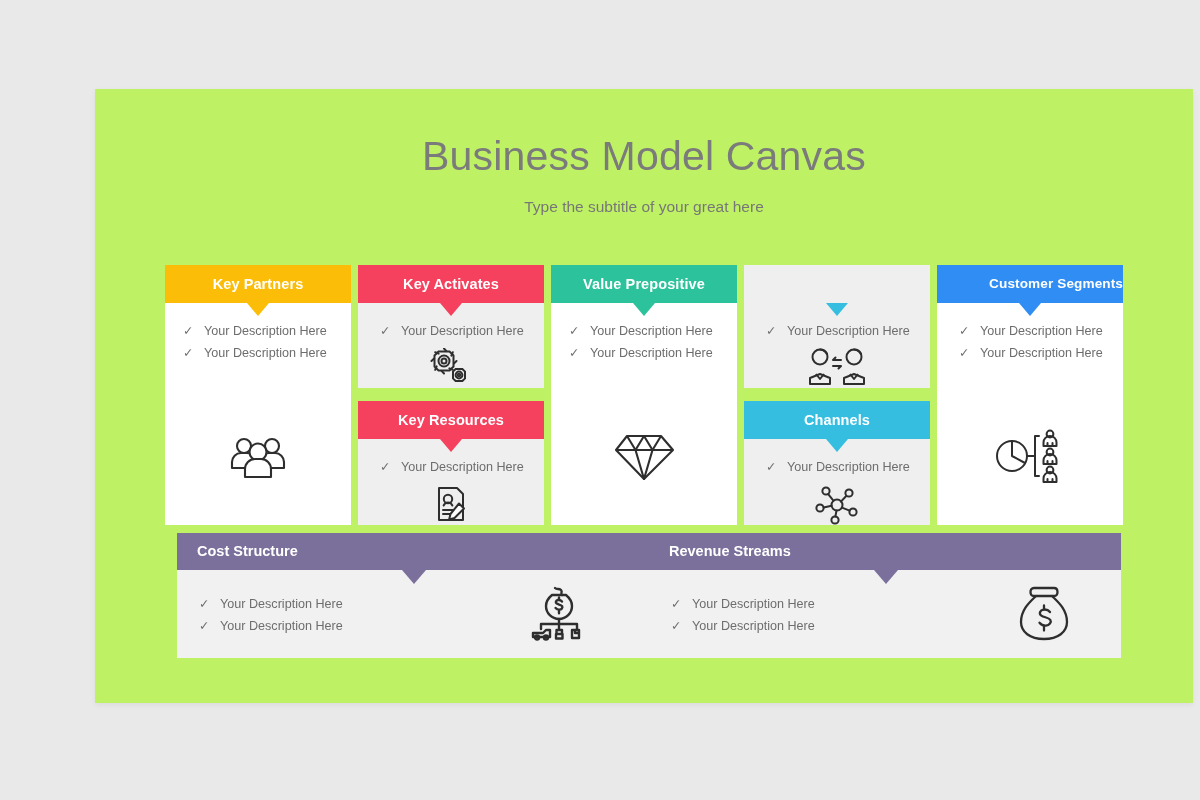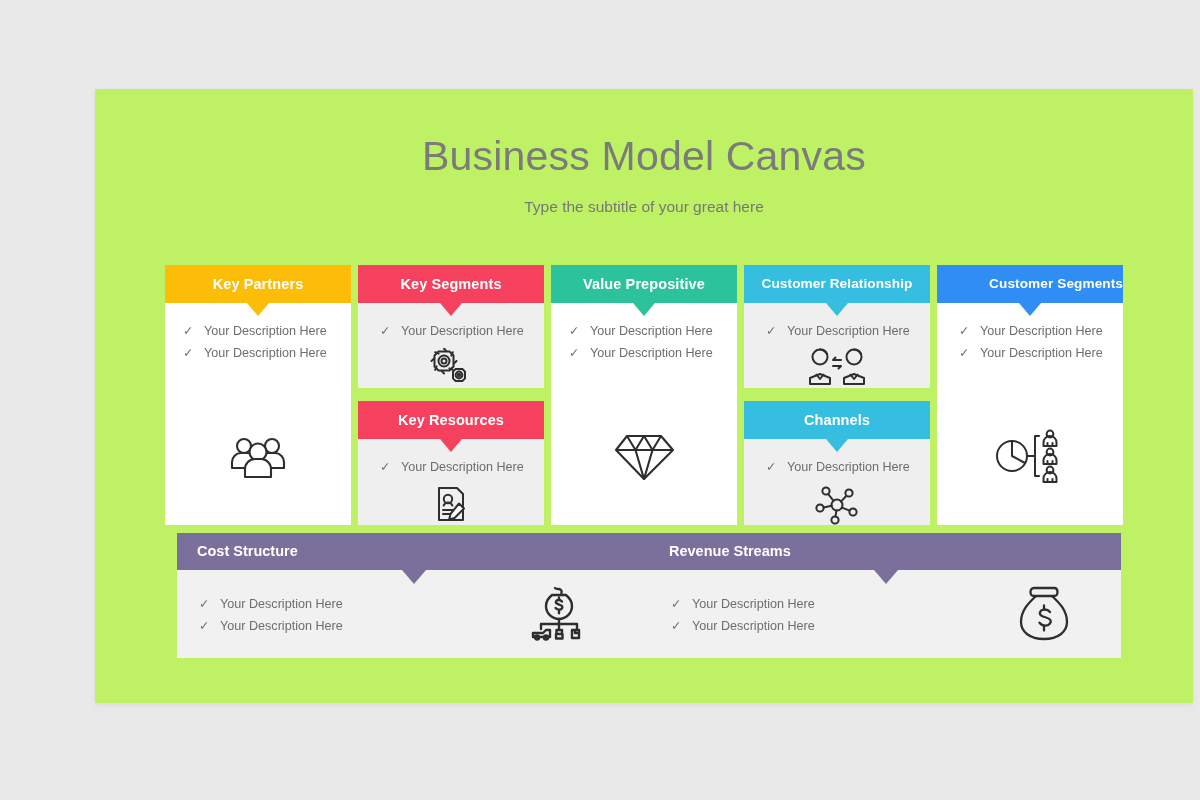--- a/index.html
+++ b/index.html
@@ -177,21 +177,21 @@
         <circle cx="44" cy="13" r="7"></circle>
         <path d="M32 35v-6a9 9 0 0 1 9-9h6a9 9 0 0 1 9 9v6z" stroke-linejoin="round"></path>
         <circle cx="30" cy="19" r="8.5" fill="#ffffff"></circle>
         <path d="M17 44v-8a10 10 0 0 1 10-10h6a10 10 0 0 1 10 10v8z" fill="#ffffff" stroke-linejoin="round"></path>
       </svg>
     </div>
   </div>
 
   <div class="panel" style="left:263px; top:176px; width:186px; height:123px;">
     <div class="pbody" style="top:0; height:123px; background:#efefef;"></div>
-    <div class="phead" style="background:#f5405e;">Key Segments</div>
+    <div class="phead" style="background:#f5405e;">Key Activates</div>
     <div class="notch" style="border-top-color:#f5405e;"></div>
     <ul class="bullets" style="left:22px; top:55px; width:160px;">
       <li>
         <span class="chk">✓</span>
         <span>Your Description Here</span>
       </li>
     </ul>
     <div class="icon-wrap" style="left:0; right:0; top:83px; height:38px;">
       <svg width="42" height="38" viewBox="0 0 42 38" fill="none" stroke="#2e2e2e" stroke-width="2">
         <g transform="translate(14,13)">
@@ -249,21 +249,20 @@
         <path d="M14 6h34l12 14-29 29L3 20z"></path>
         <path d="M3 20h57"></path>
         <path d="M14 6 22.5 20 31 49 39.5 20 48 6"></path>
         <path d="M22.5 20 31 6 39.5 20"></path>
       </svg>
     </div>
   </div>
 
   <div class="panel" style="left:649px; top:176px; width:186px; height:123px;">
     <div class="pbody" style="top:0; height:123px; background:#efefef;"></div>
-    <div class="phead small" style="background:#35bee0;">Customer Relationship</div>
     <div class="notch" style="border-top-color:#35bee0;"></div>
     <ul class="bullets" style="left:22px; top:55px; width:160px;">
       <li>
         <span class="chk">✓</span>
         <span>Your Description Here</span>
       </li>
     </ul>
     <div class="icon-wrap" style="left:0; right:0; top:80px; height:42px;">
       <svg width="58" height="40" viewBox="0 0 58 40" fill="none" stroke="#2e2e2e" stroke-width="2">
         <circle cx="12" cy="11" r="7.5"></circle>

